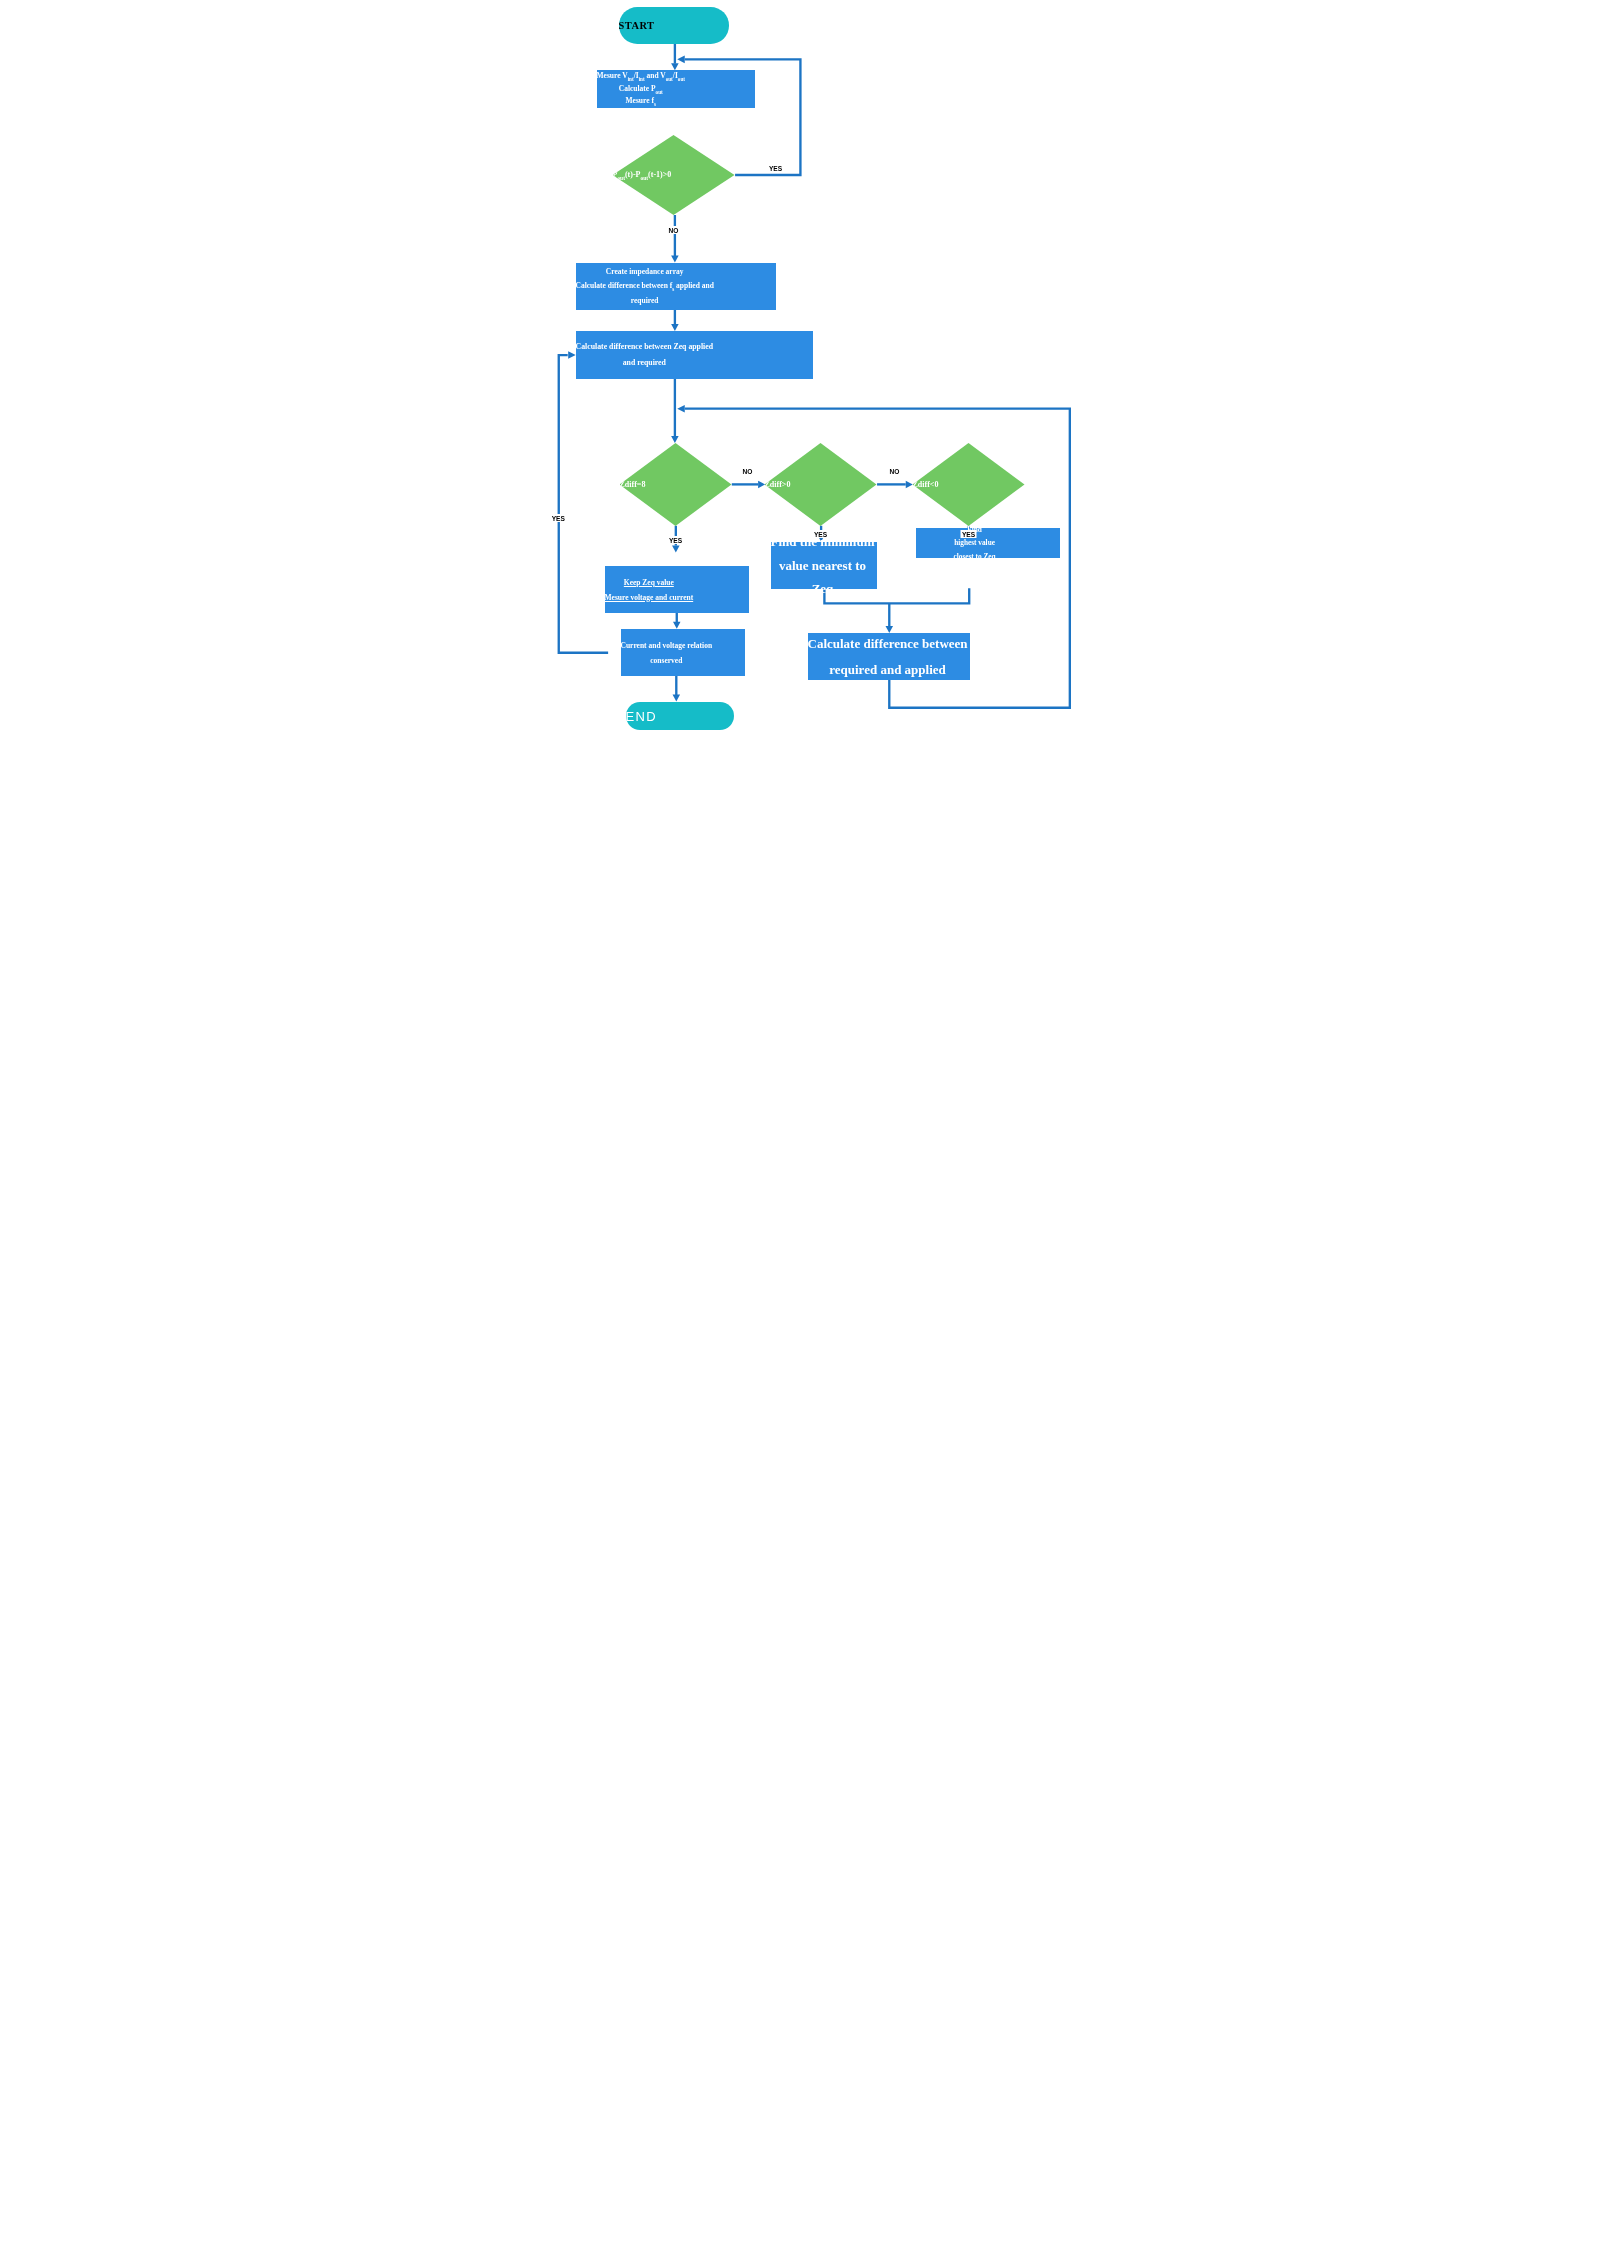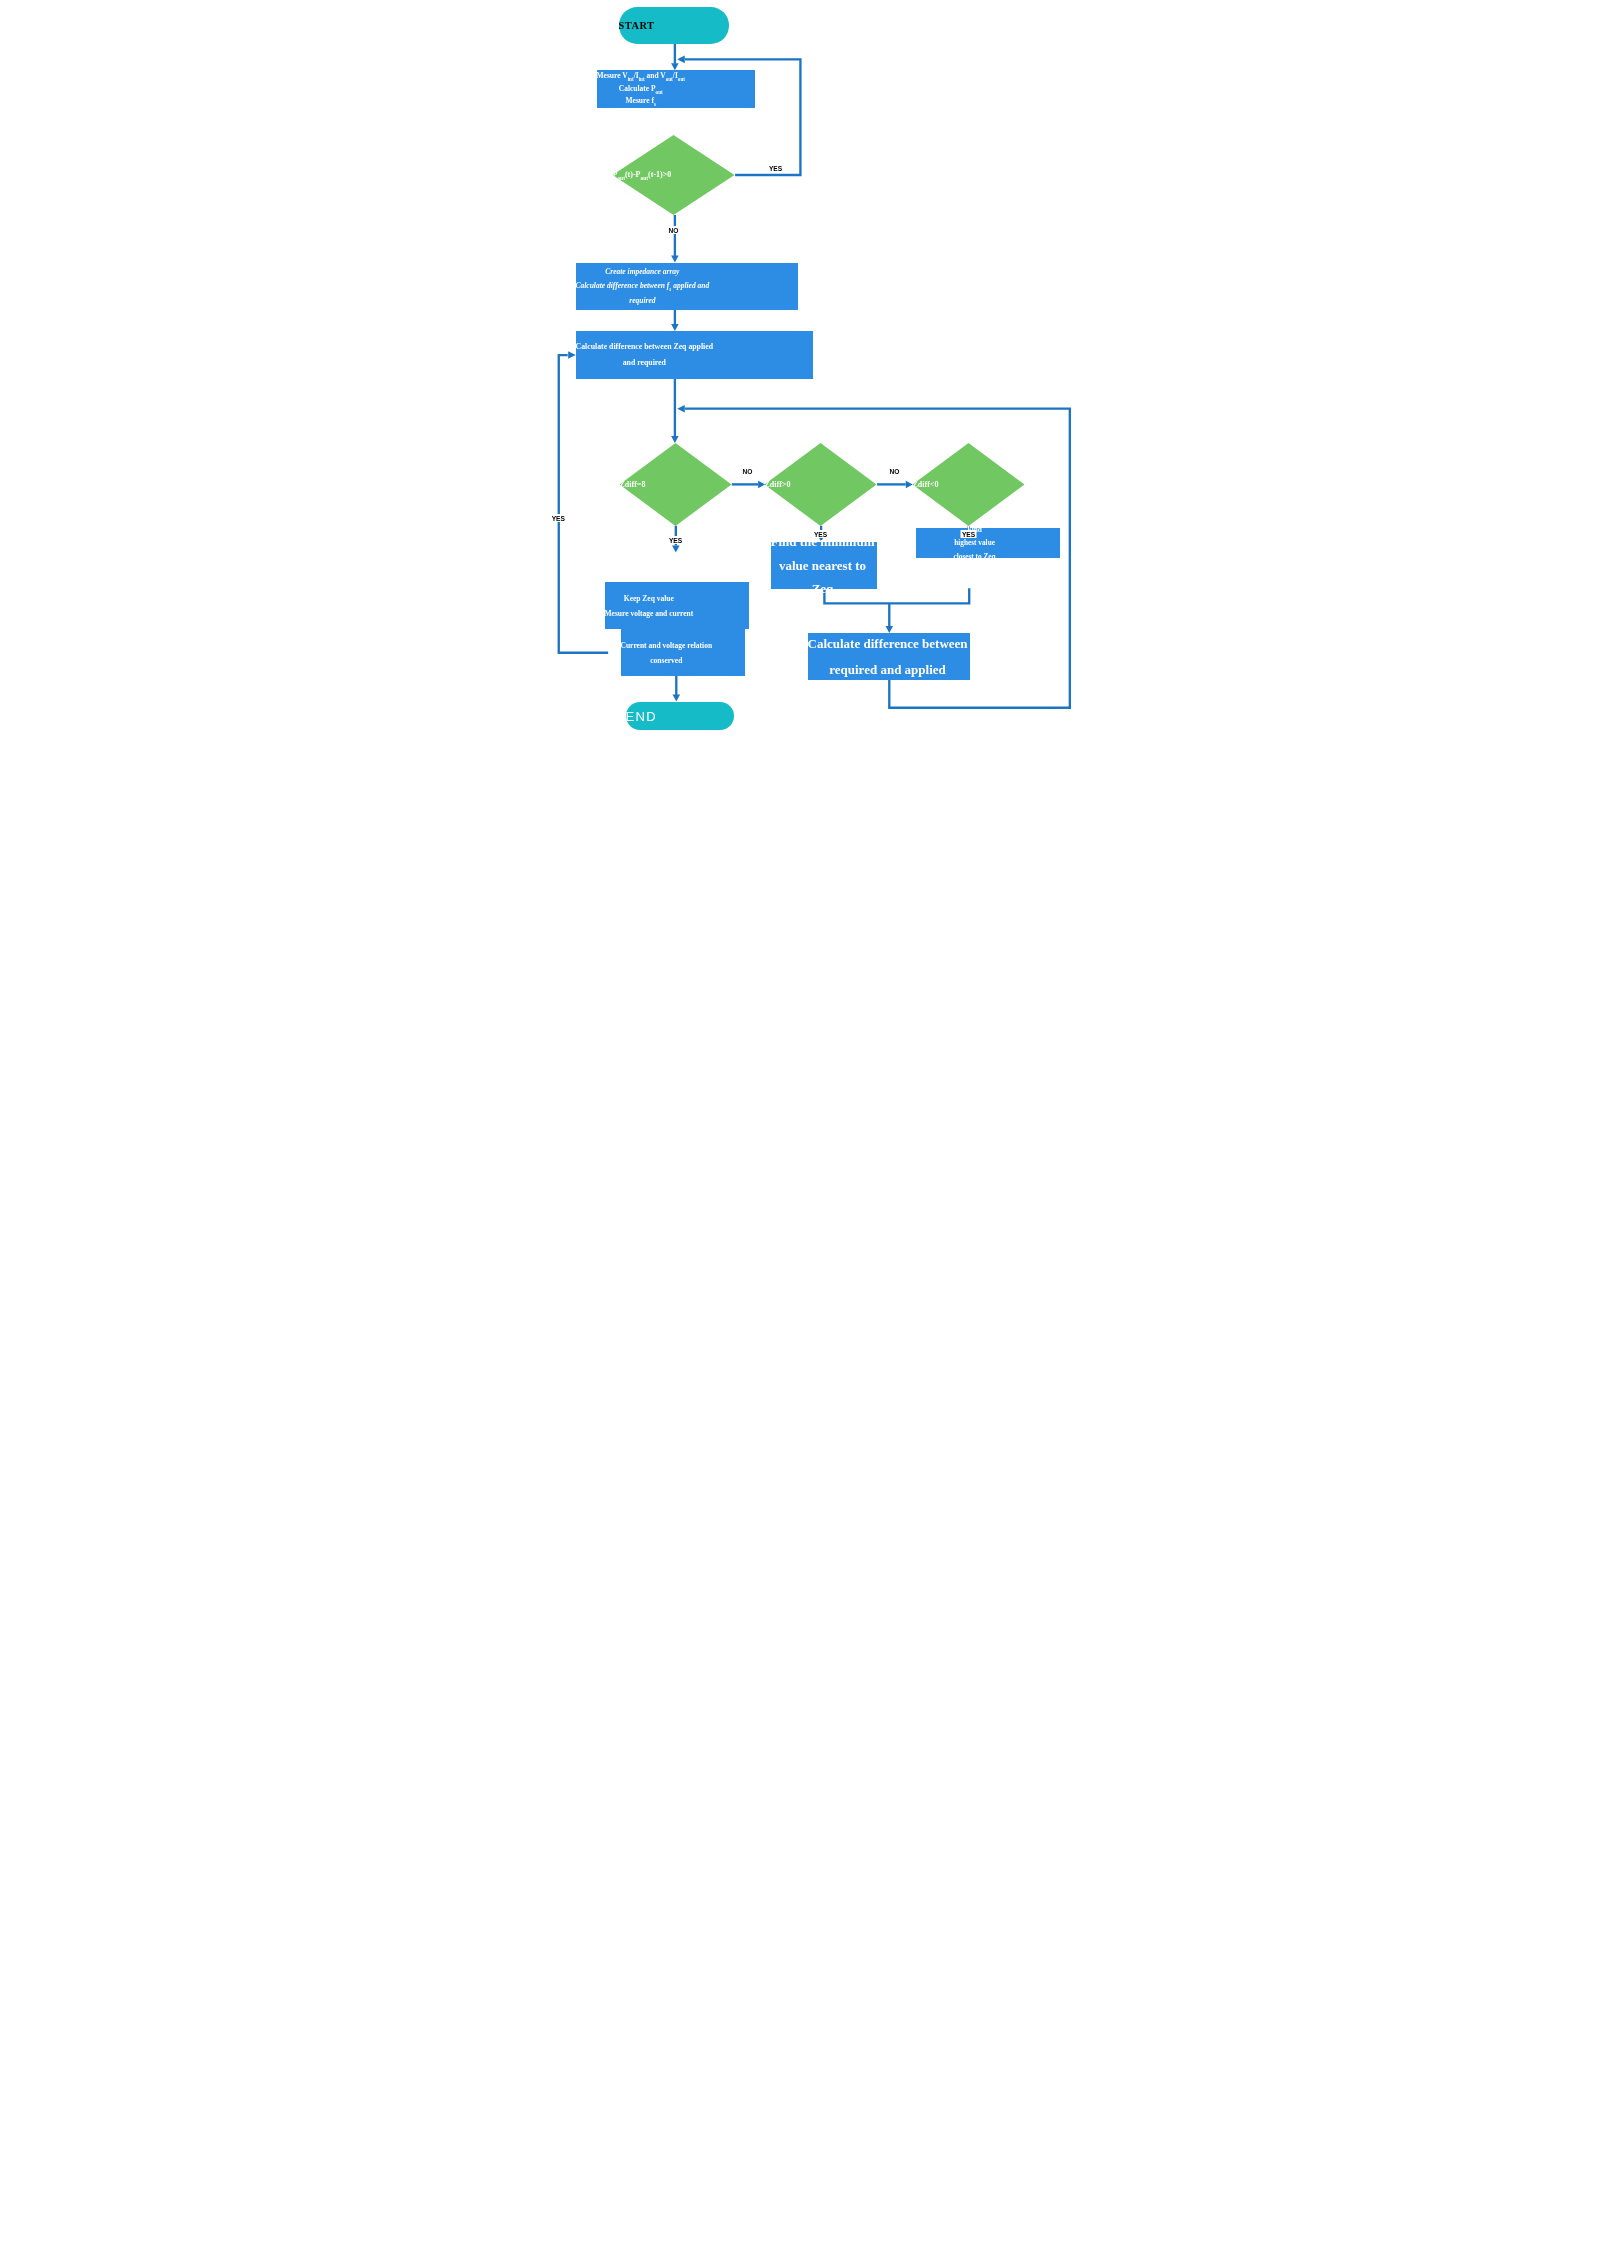--- a/index.html
+++ b/index.html
@@ -44,26 +44,26 @@
     font-size:6.6px;
     color:var(--label);
     background:#ffffff;
     padding:0.5px 1.9px;
     white-space:nowrap;
   }
   #node-start{left:72px;top:6.6px;width:110px;height:37px;border-radius:18.3px;
     color:#000;font-size:10.4px;letter-spacing:0.5px;}
   #node-measure{left:50px;top:70px;width:158px;height:38px;line-height:1.6;}
   #node-pout{left:66px;top:135px;width:122px;height:80px;}
-  #node-create{left:29px;top:263px;width:222px;height:47px;line-height:1.85;font-style:italic;}
+  #node-create{left:29px;top:263px;width:200px;height:47px;line-height:1.85;}
   #node-zeqdiff{left:29px;top:331px;width:237px;height:48px;line-height:2.0;font-size:7.8px;}
   #node-zdiff-eq{left:73px;top:443px;width:112px;height:83px;}
   #node-zdiff-gt{left:218px;top:443px;width:112px;height:83px;}
   #node-zdiff-lt{left:366px;top:443px;width:112px;height:83px;}
-  #node-keep{left:58px;top:582px;width:144px;height:47px;line-height:2.0;}
+  #node-keep{left:58px;top:566px;width:144px;height:47px;line-height:2.0;text-decoration:underline;}
   #node-findmin{left:224px;top:542px;width:106px;height:47px;line-height:1.8;font-size:13px;}
   #node-findmax{left:369px;top:528px;width:106px;height:30px;line-height:1.8;font-size:7.3px;padding-left:38px;}
   #node-conserved{left:74px;top:629px;width:124px;height:47px;line-height:2.0;}
   #node-calcreq{left:261px;top:633px;width:162px;height:47px;line-height:2.0;font-size:13px;}
   #node-end{left:79px;top:702px;width:108px;height:28px;border-radius:14px;
     font-family:"Liberation Sans", sans-serif;font-weight:normal;font-size:13px;letter-spacing:1.4px;}
   #label-yes-loop{left:229px;top:168px;}
   #label-no-pout{left:127px;top:230px;}
   #label-no-1{left:201px;top:471px;}
   #label-no-2{left:348px;top:471px;}

